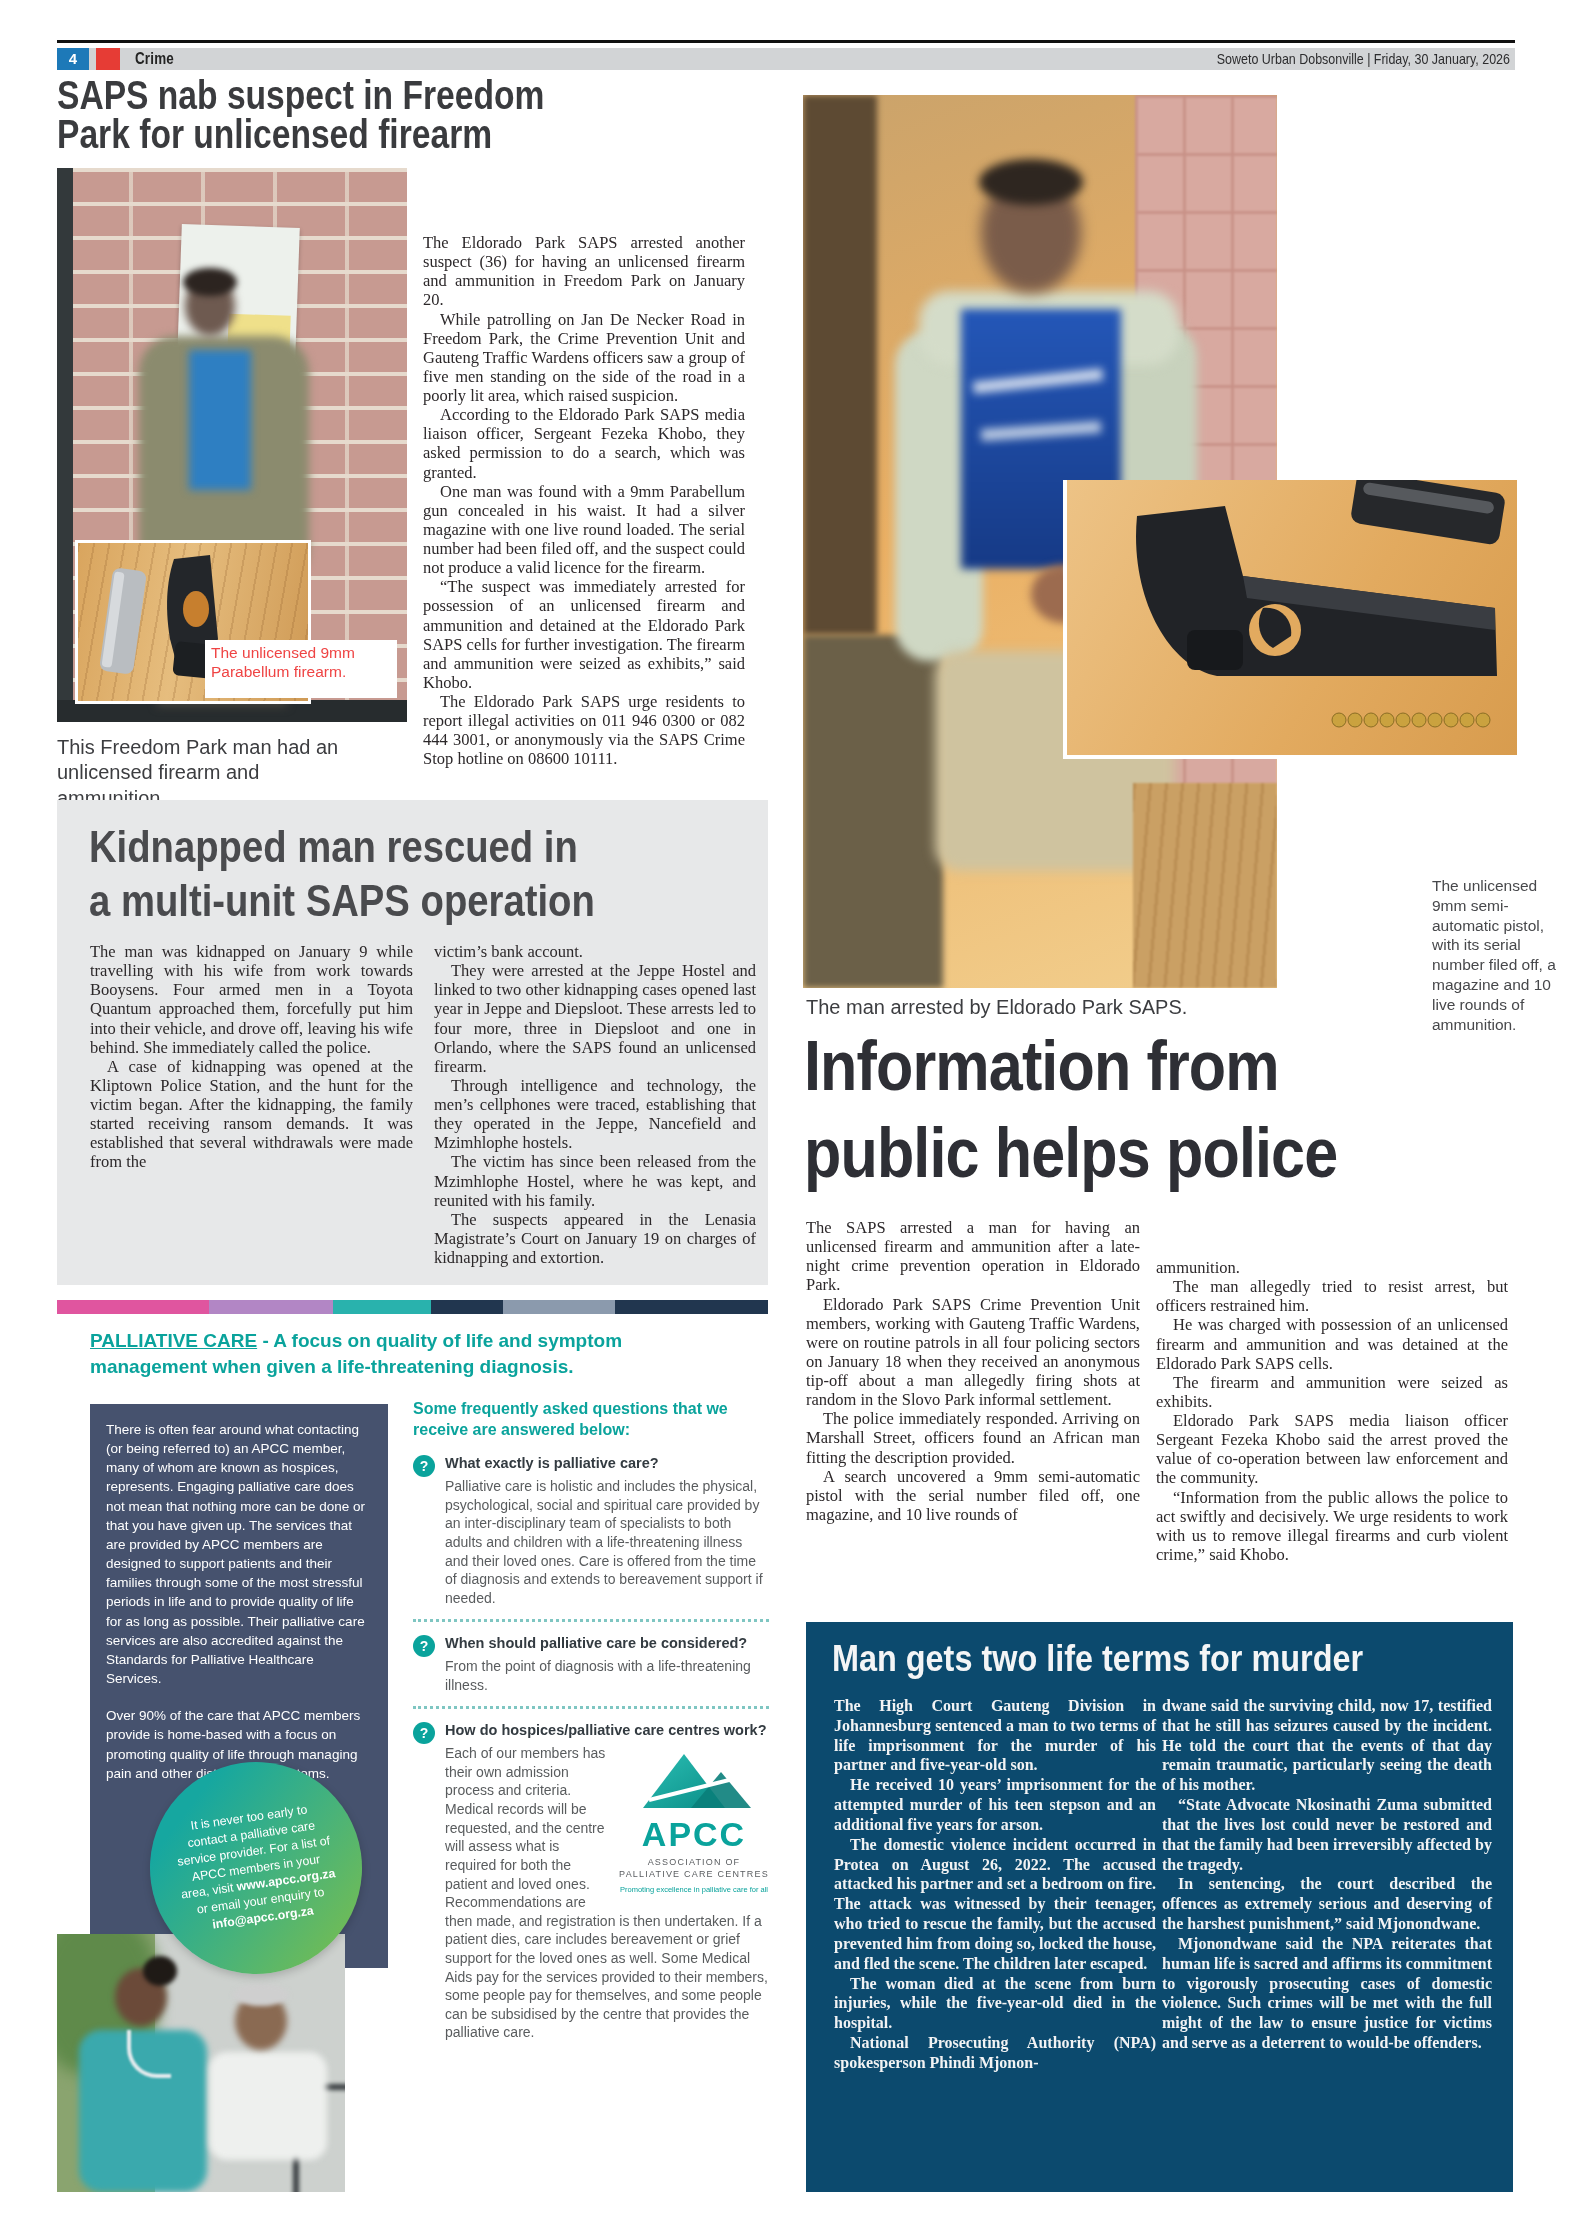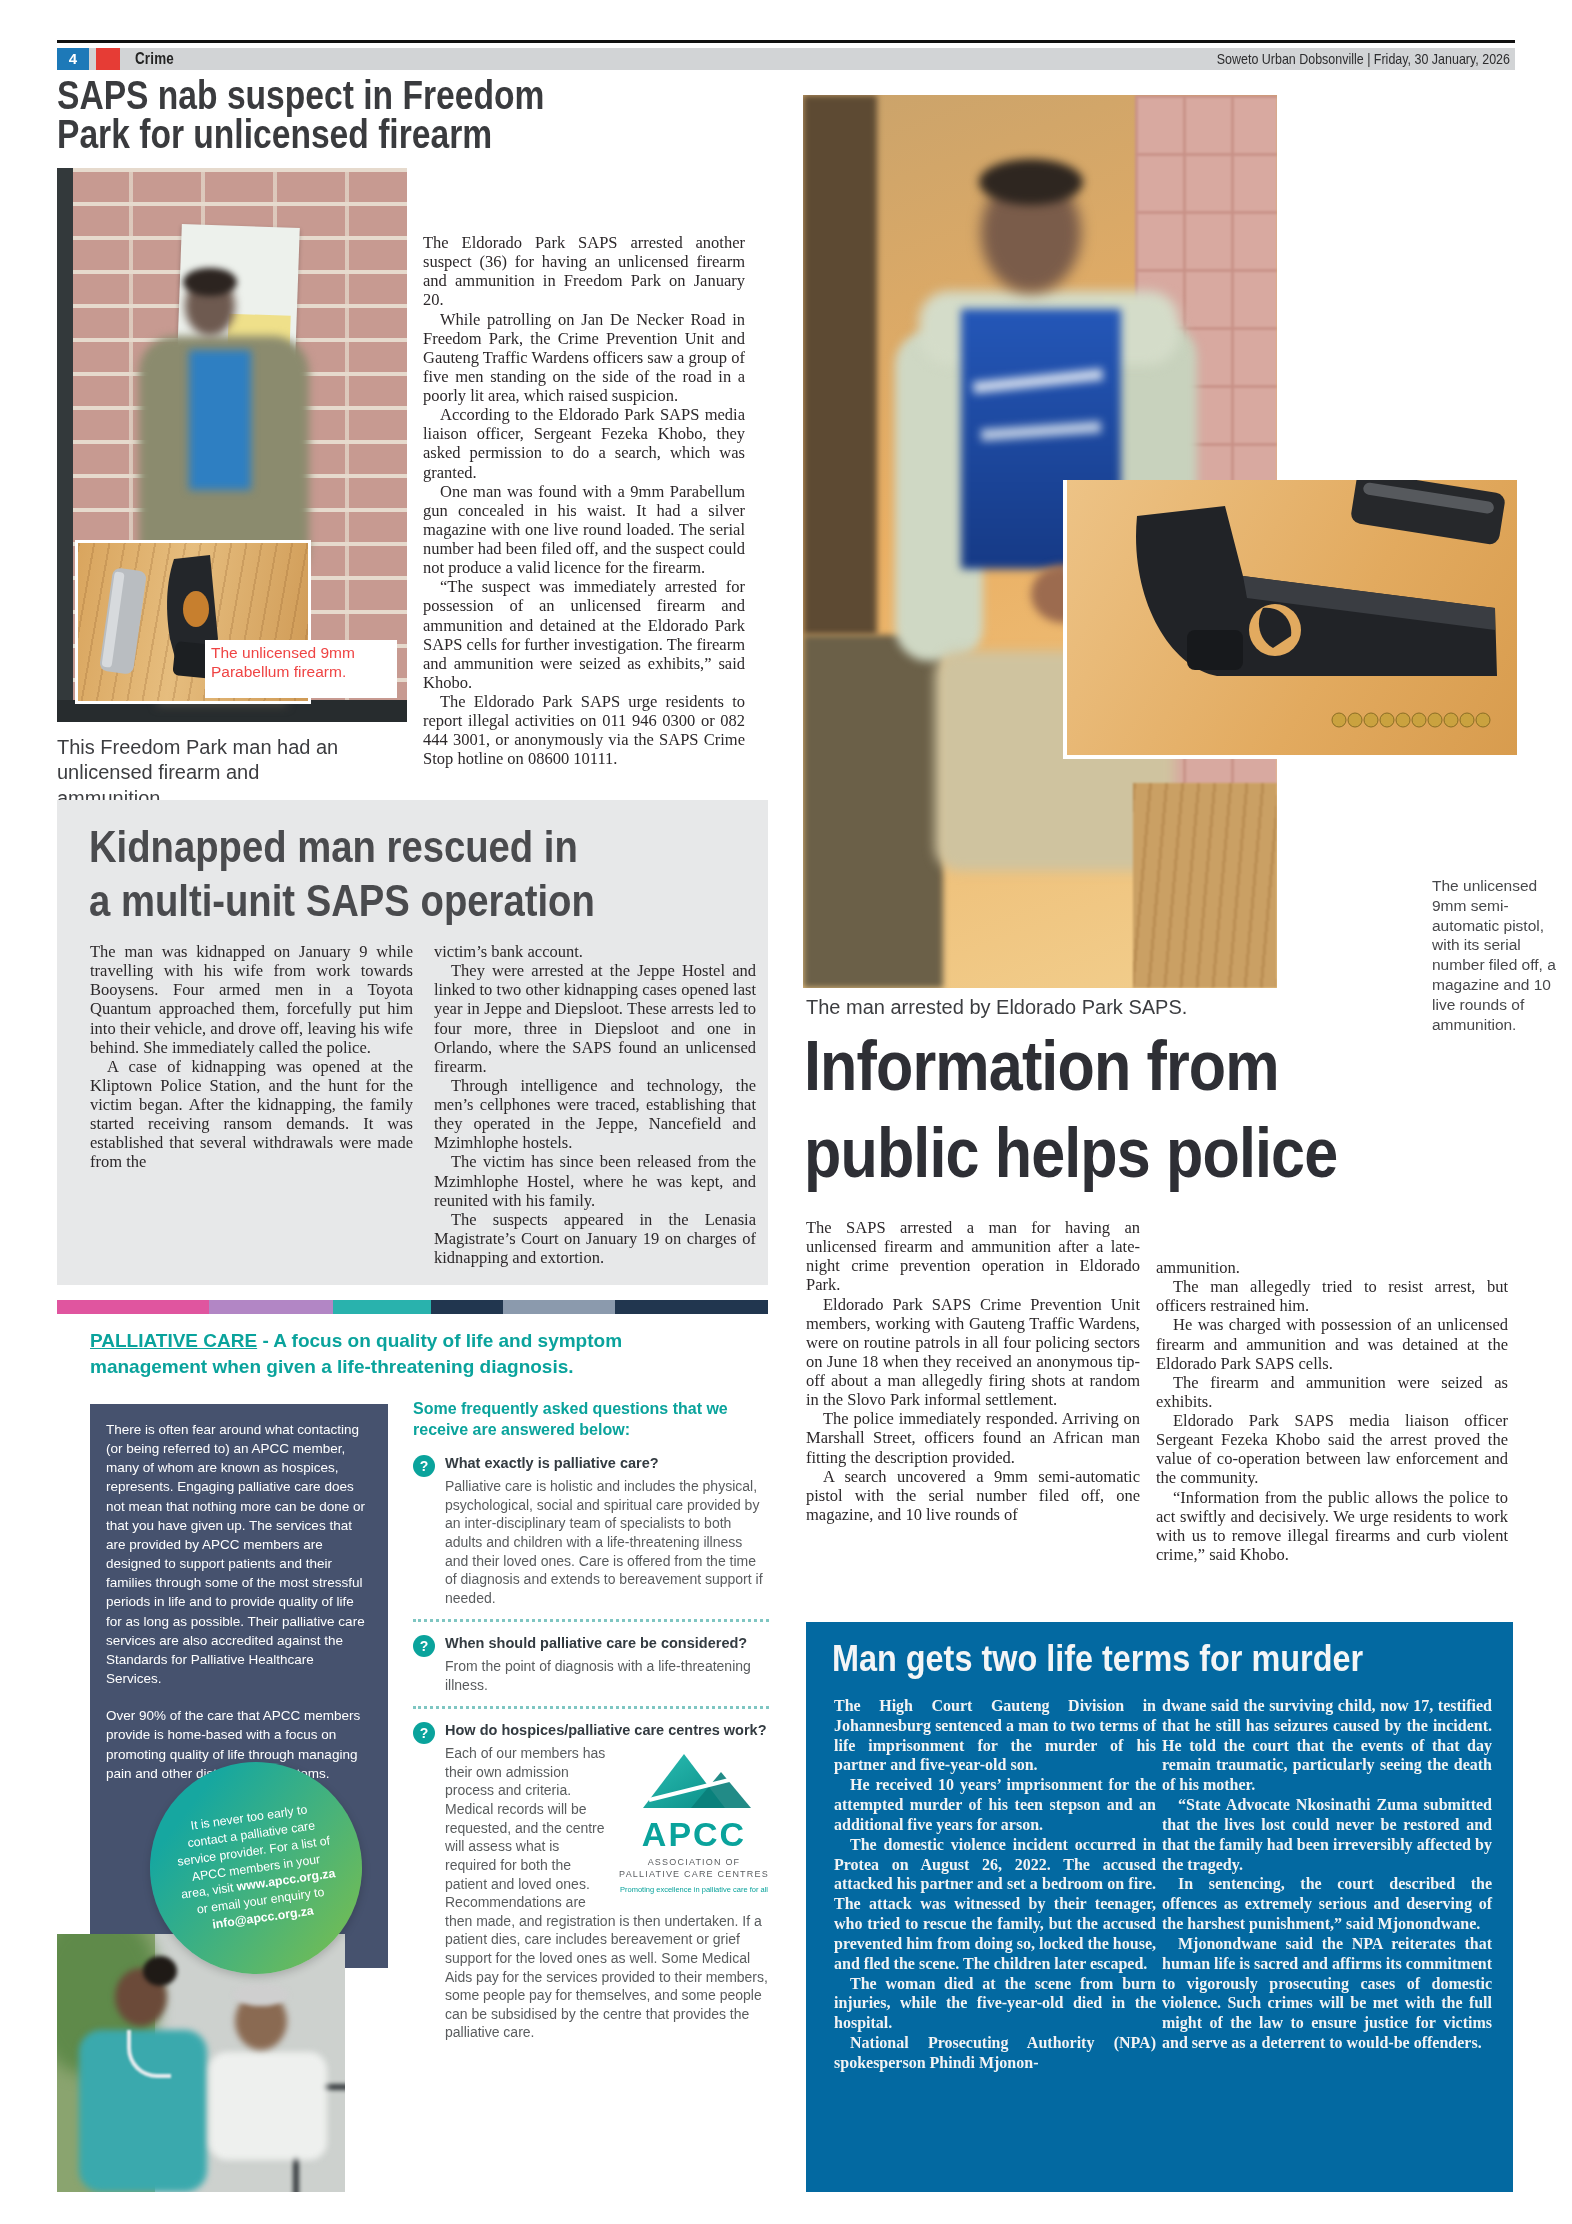--- a/index.html
+++ b/index.html
@@ -73,21 +73,21 @@
   .photo3-caption{left:806px;top:995px;width:470px;}
   
   .a1-col{left:423px;top:233px;width:322px;}
   .a3-col1{left:806px;top:1218px;width:334px;}
   .a3-col2{left:1156px;top:1218px;width:352px;margin-top:40px;}
   
   .graybox{left:57px;top:800px;width:711px;height:485px;background:#e7e8e9;}
   .a2-col1{left:33px;top:142px;width:323px;}
   .a2-col2{left:377px;top:142px;width:322px;}
   
-  .darkbox{left:806px;top:1622px;width:707px;height:570px;background:#0369a1;}
+  .darkbox{left:806px;top:1622px;width:707px;height:570px;background:#0c4a6e;}
   .a4-headline{left:26px;top:16px;color:#f4f5f6;font-weight:bold;font-size:36px;}
   .a4-headline .cond{white-space:nowrap;transform:scaleX(.9);transform-origin:left top;display:inline-block;}
   .a4col{font-family:"Liberation Serif",serif;font-weight:bold;font-size:16px;line-height:1.24;color:#f2f3f4;text-align:justify;}
   .a4col p{margin:0;}
   .a4col p + p{text-indent:16px;}
   .a4-col1{left:28px;top:74px;width:322px;}
   .a4-col2{left:356px;top:74px;width:330px;}
   
   .ad{left:57px;top:1300px;width:711px;height:892px;}
   .stripe{left:0;top:0;width:711px;height:14px;display:flex;}
@@ -222,21 +222,21 @@
 
   <div class="abs capsmall pistol-caption">The unlicensed 9mm semi-automatic pistol, with its serial number filed off, a magazine and 10 live rounds of ammunition.</div>
   <div class="abs caption photo3-caption">The man arrested by Eldorado Park SAPS.</div>
 
   <div class="abs a3-headline">
       <div>Information from</div>
       <div>public helps police</div>
     </div>
   <div class="abs serif a3-col1">
       <p>The SAPS arrested a man for having an unlicensed firearm and ammunition after a late-night crime prevention operation in Eldorado Park.</p>
-      <p>Eldorado Park SAPS Crime Prevention Unit members, working with Gauteng Traffic Wardens, were on routine patrols in all four policing sectors on June 18 when they received an anonymous tip-off about a man allegedly firing shots at random in the Slovo Park informal settlement.</p>
+      <p>Eldorado Park SAPS Crime Prevention Unit members, working with Gauteng Traffic Wardens, were on routine patrols in all four policing sectors on January 18 when they received an anonymous tip-off about a man allegedly firing shots at random in the Slovo Park informal settlement.</p>
       <p>The police immediately responded. Arriving on Marshall Street, officers found an African man fitting the description provided.</p>
       <p>A search uncovered a 9mm semi-automatic pistol with the serial number filed off, one magazine, and 10 live rounds of</p>
     </div>
   <div class="abs serif a3-col2">
       <p>ammunition.</p>
       <p>The man allegedly tried to resist arrest, but officers restrained him.</p>
       <p>He was charged with possession of an unlicensed firearm and ammunition and was detained at the Eldorado Park SAPS cells.</p>
       <p>The firearm and ammunition were seized as exhibits.</p>
       <p>Eldorado Park SAPS media liaison officer Sergeant Fezeka Khobo said the arrest proved the value of co-operation between law enforcement and the community.</p>
       <p>“Information from the public allows the police to act swiftly and decisively. We urge residents to work with us to remove illegal firearms and curb violent crime,” said Khobo.</p>

